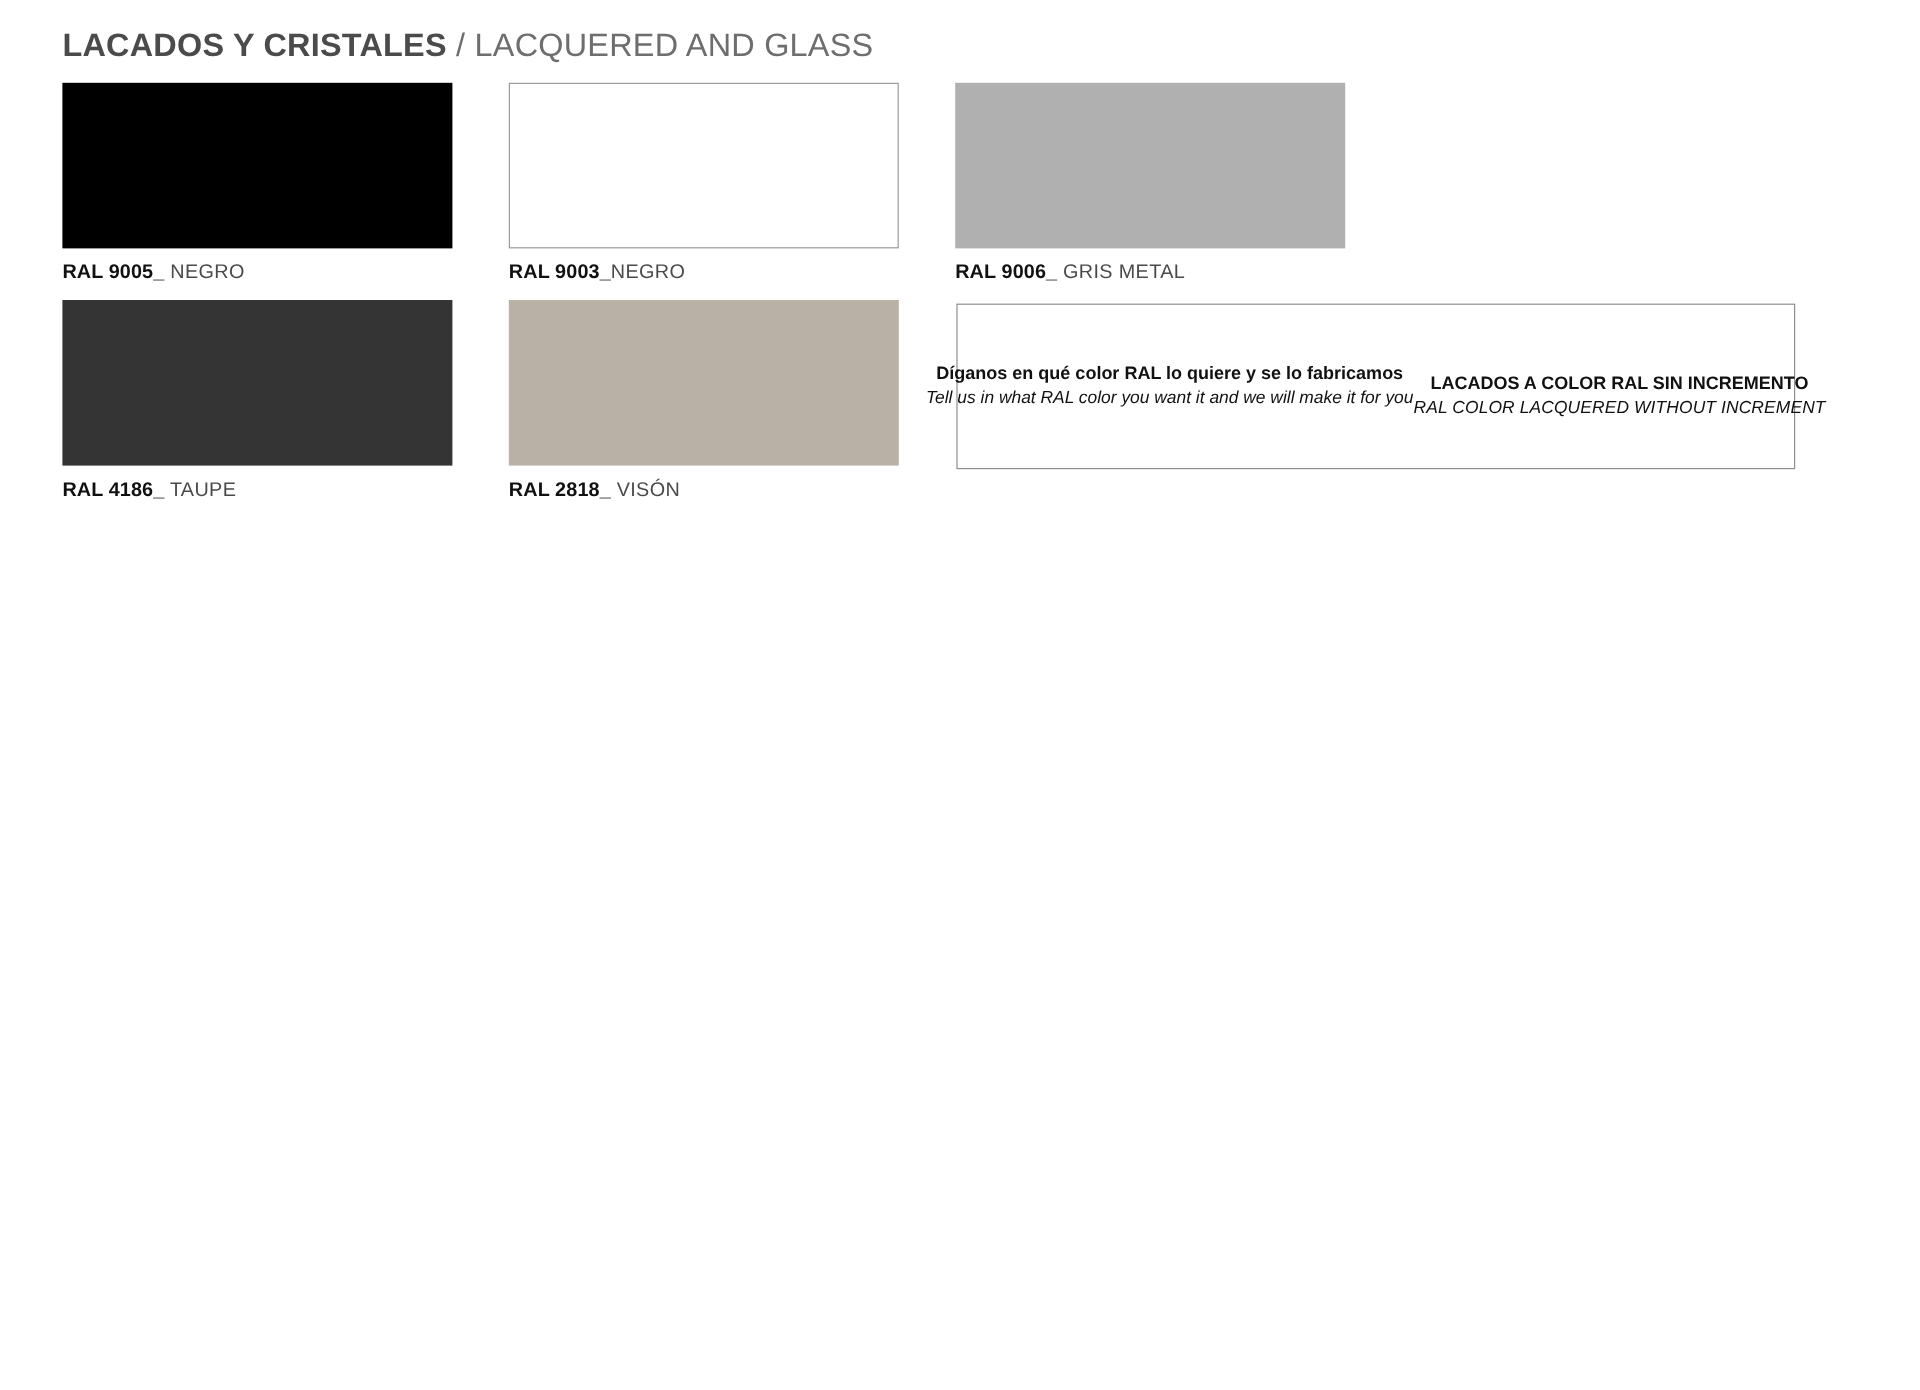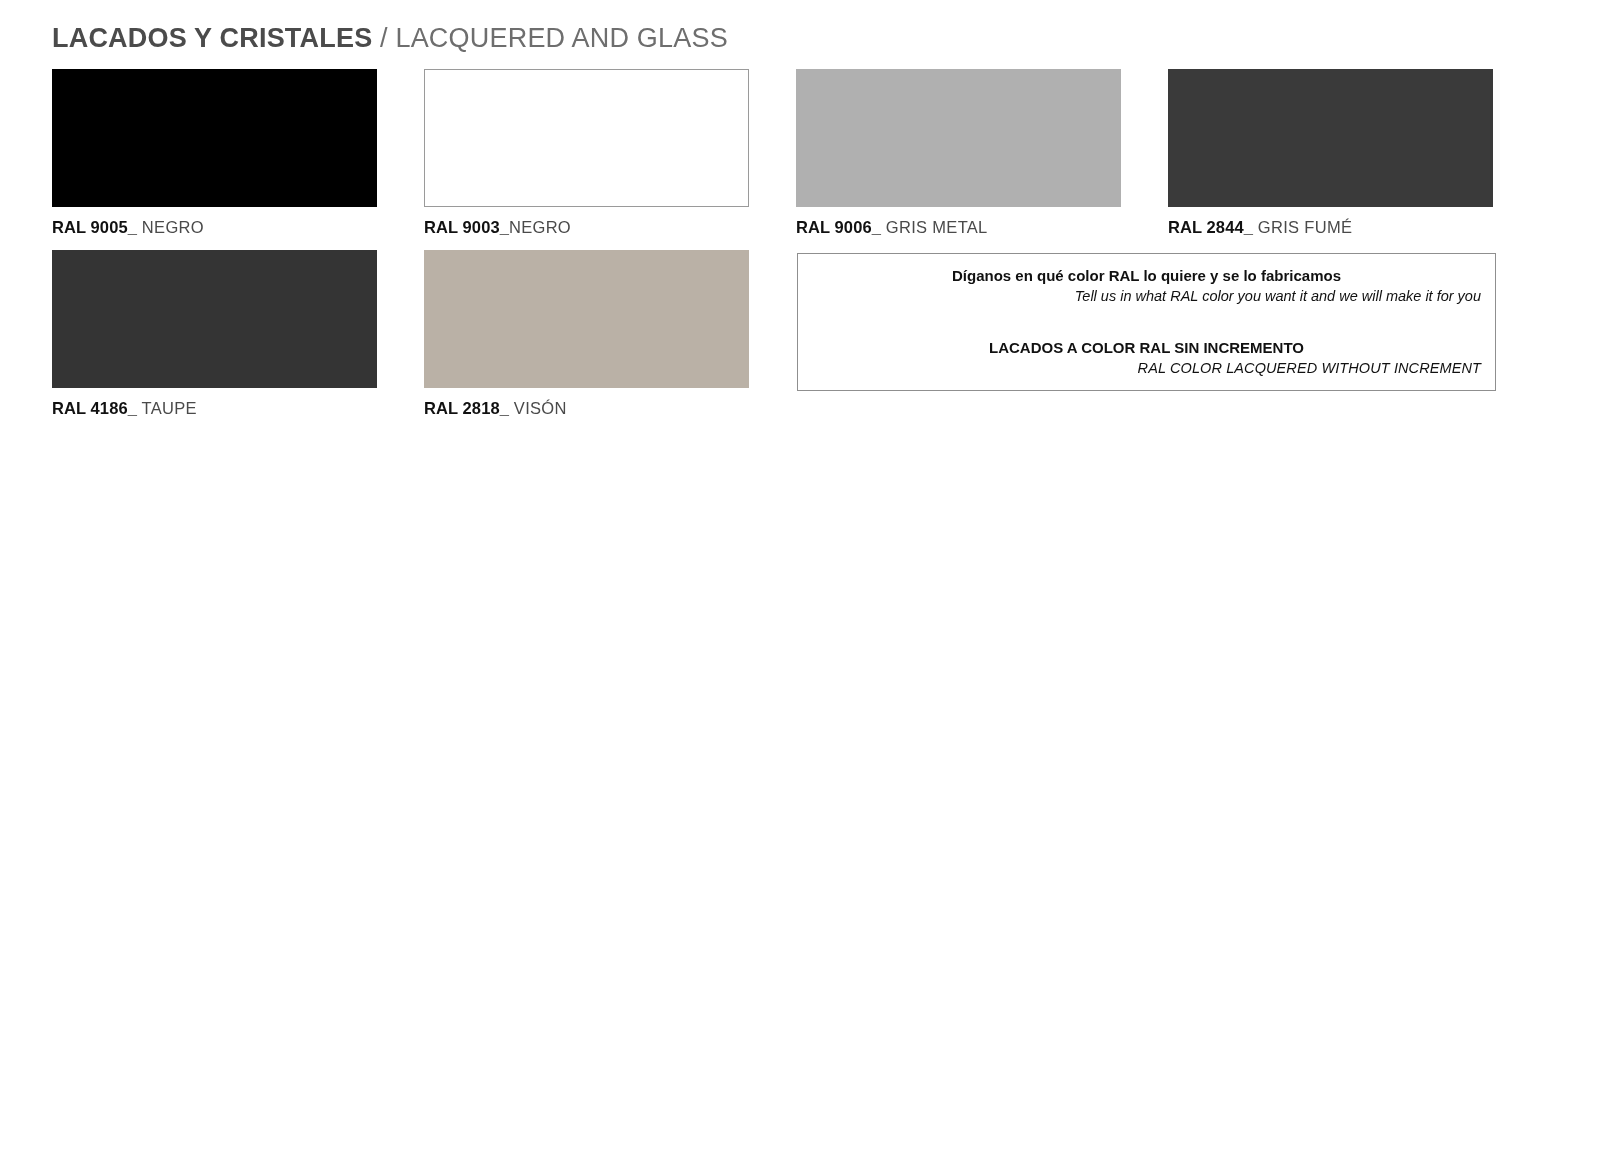--- a/index.html
+++ b/index.html
@@ -81,21 +81,20 @@
   
   #info-box {
     position: absolute;
     left: 797px;
     top: 253px;
     width: 699px;
     height: 138px;
     border: 1px solid #8f8f8f;
     background: #ffffff;
     display: flex;
-    flex-direction: column;
     align-items: center;
     justify-content: center;
     padding: 6px 14px;
   }
   #info-box .info-group {
     text-align: center;
     width: 100%;
   }
   #info-box .info-group + .info-group {
     margin-top: 15px;
@@ -145,26 +144,20 @@
       </div>
     </div>
 
     <div class="swatch-cell">
       <div class="swatch-chip" style="background: rgb(176, 176, 176);"></div>
       <div class="swatch-label">
         <span class="code">RAL 9006_</span><span class="cname"> GRIS METAL</span>
       </div>
     </div>
 
-    <div class="swatch-cell">
-      <div class="swatch-chip" style="background: rgb(58, 58, 58);"></div>
-      <div class="swatch-label">
-        <span class="code">RAL 2844_</span><span class="cname"> GRIS FUMÉ</span>
-      </div>
-    </div>
 
   </div>
 
   <div class="swatch-row">
 
     <div class="swatch-cell">
       <div class="swatch-chip" style="background: rgb(52, 52, 52);"></div>
       <div class="swatch-label">
         <span class="code">RAL 4186_</span><span class="cname"> TAUPE</span>
       </div>

